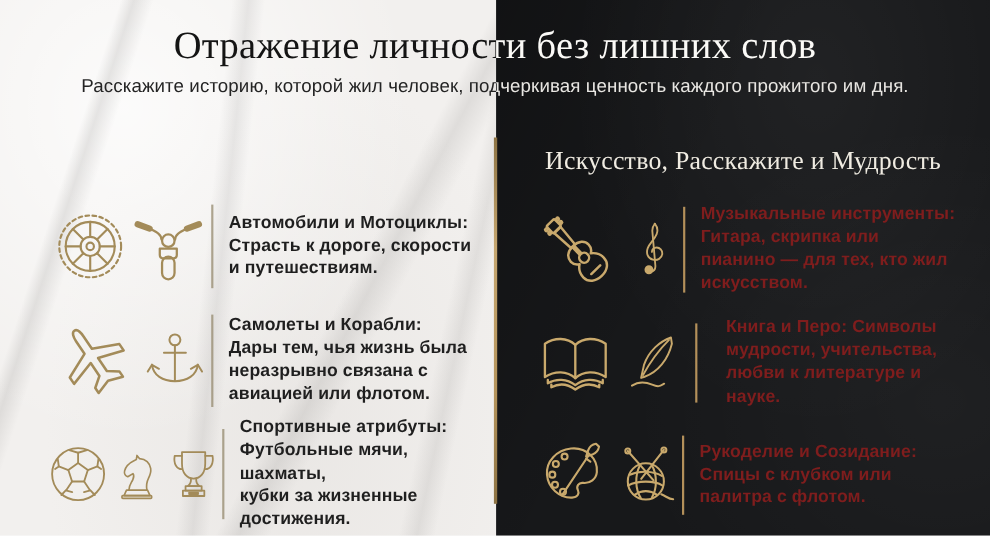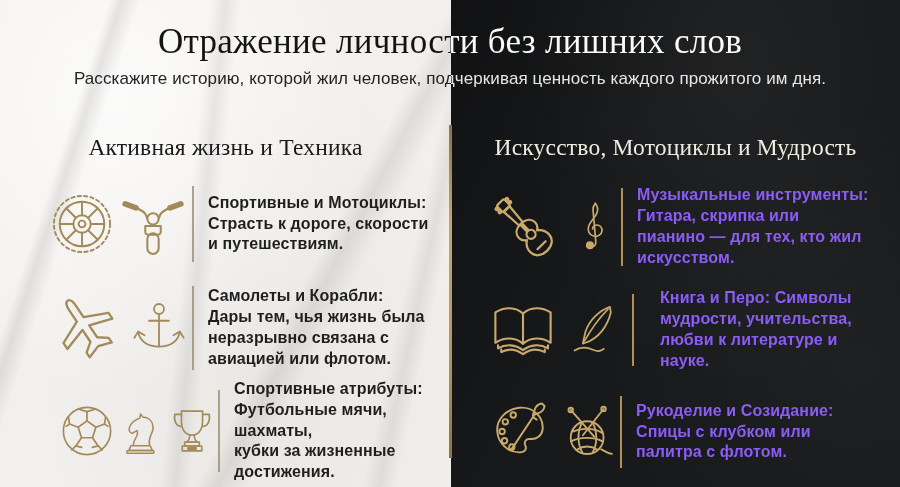--- a/index.html
+++ b/index.html
@@ -48,25 +48,25 @@
   .item{position:absolute;display:flex;align-items:center;}
   .item .icons{flex:0 0 148px;display:flex;align-items:center;justify-content:center;gap:7px;}
   .item .icons svg{flex:0 0 auto;}
   .item .vline{flex:0 0 2px;align-self:stretch;margin:6px 0;}
   .item .text{margin-left:14px;font-size:16px;font-weight:bold;line-height:1.3;
     white-space:pre-line;letter-spacing:.1px;}
   .panel-left .vline{background:rgba(148,136,110,.75);}
   .panel-left .text{color:#1f1f1f;}
   .panel-right .icons{flex-basis:132px;}
   .panel-right .vline{background:#b3905a;}
-  .panel-right .text{color:#8b5cf6;}
+  .panel-right .text{color:#7f1d1d;}
 
   .l1{left:44px;top:180px;width:398px;height:88px;}
   .l2{left:44px;top:280px;width:398px;height:96px;}
-  .l3{left:60px;top:384px;width:398px;height:94px;}
+  .l3{left:44px;top:384px;width:398px;height:94px;}
   .r1{left:488px;top:182px;width:400px;height:90px;}
   .r2{left:488px;top:288px;width:400px;height:84px;gap:12px;}
   .r3{left:488px;top:390px;width:400px;height:84px;}
 
   
   .icon-svg{fill:none;stroke-width:2;stroke-linecap:round;stroke-linejoin:round;}
   .panel-left .icon-svg{stroke:#a38b59;}
   .panel-right .icon-svg{stroke:#c9a96c;}
 </style>
 </head>
@@ -81,43 +81,42 @@
   <div class="header on-light">
     <div class="title">Отражение личности без лишних слов</div>
     <div class="subtitle">Расскажите историю, которой жил человек, подчеркивая ценность каждого прожитого им дня.</div>
   </div>
 
   <div class="header on-dark">
     <div class="title">Отражение личности без лишних слов</div>
     <div class="subtitle">Расскажите историю, которой жил человек, подчеркивая ценность каждого прожитого им дня.</div>
   </div>
 
-  <div class="col-heading left">Активная жизнь и Техника</div>
-  <div class="col-heading right">Искусство, Мотоциклы и Мудрость</div>
+  <div class="col-heading right">Искусство, Расскажите и Мудрость</div>
 
   <div class="item panel-left l1">
     <div class="icons">
       <svg class="icon-svg" width="62" height="62" viewBox="0 0 64 64">
         <circle cx="32" cy="32" r="29" stroke-dasharray="3.4 3.2"></circle>
         <circle cx="32" cy="32" r="23"></circle>
         <circle cx="32" cy="32" r="9"></circle>
         <circle cx="32" cy="32" r="3.5"></circle>
         <path d="M32 9v14M32 41v14M9 32h14M41 32h14M15.7 15.7l9.9 9.9M48.3 15.7l-9.9 9.9M15.7 48.3l9.9-9.9M48.3 48.3l-9.9-9.9"></path>
       </svg>
       <svg class="icon-svg" width="66" height="66" viewBox="0 0 64 64">
         <path d="M5 12.5l10.5 3.8" stroke-width="5.5"></path>
         <path d="M59 12.5l-10.5 3.8" stroke-width="5.5"></path>
         <path d="M16 16.5c6 3 10 5 10 9.5M48 16.5c-6 3-10 5-10 9.5"></path>
         <circle cx="32" cy="27" r="5.5"></circle>
         <path d="M24.5 34h15v5.5c0 2-1.8 3-3.8 3h-7.4c-2 0-3.8-1-3.8-3z"></path>
         <rect x="26.5" y="41" width="11" height="20" rx="5.5"></rect>
       </svg>
     </div>
     <div class="vline"></div>
-    <div class="text">Спортивные и Мотоциклы:
+    <div class="text">Автомобили и Мотоциклы:
 Страсть к дороге, скорости
 и путешествиям.</div>
   </div>
 
   <div class="item panel-left l2">
     <div class="icons">
       <svg class="icon-svg" width="74" height="74" viewBox="0 0 64 64">
         <g transform="rotate(-34 32 32)">
           <path d="M32 3.5c2.4 0 3.5 3.4 3.5 7.8V23l20 9v6l-20-6.3V44l8 6v4.8l-11.5-3.9L20.5 54.8V50l8-6V31.7L8.5 38v-6l20-9V11.3c0-4.4 1.1-7.8 3.5-7.8z"></path>
         </g>

